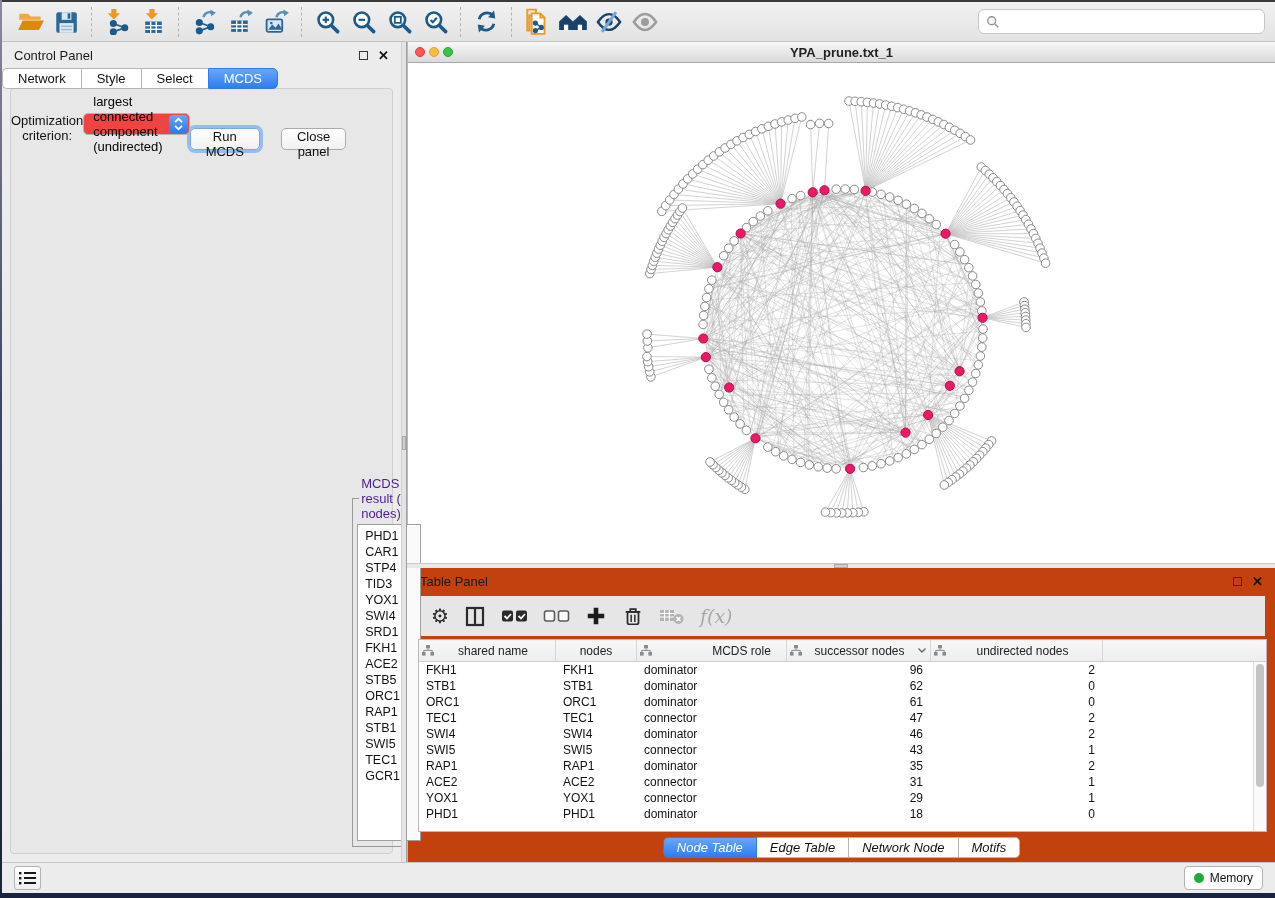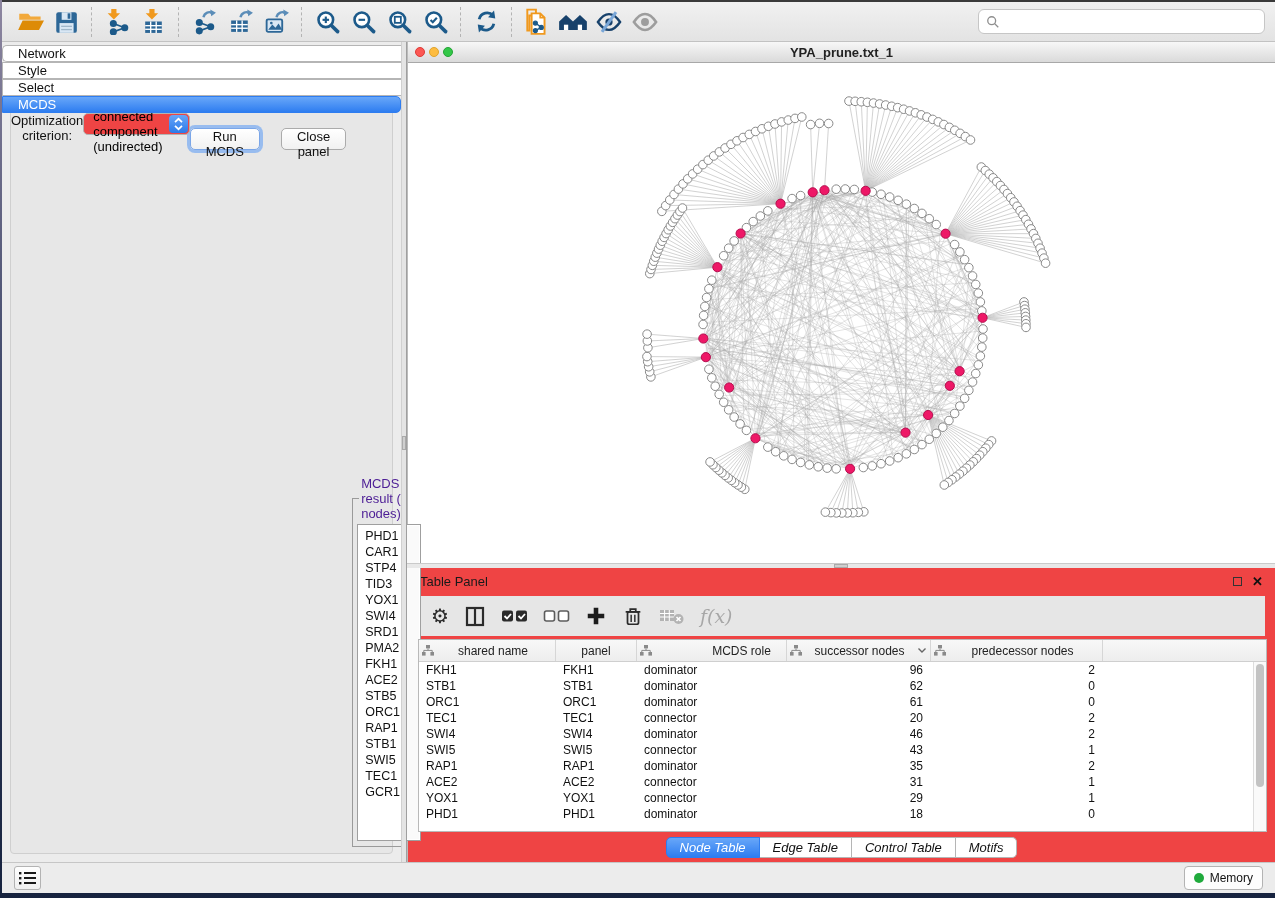--- a/index.html
+++ b/index.html
@@ -26,21 +26,21 @@
   .cp { width:399px; flex:0 0 399px; display:flex; flex-direction:column; background:#ececec; }
   .vsplit { width:6px; flex:0 0 6px; background:#e4e4e4; border-left:1px solid #d0d0d0;
             border-right:1px solid #9f9f9f; position:relative; }
   .vsplit .grip { position:absolute; left:0; right:0; top:48%; height:14px; background:#cfcfcf;
             border:1px solid #aaa; }
   .panel-head { height:26px; display:flex; align-items:center; padding:0 12px; font-size:13px; color:#1a1a1a; }
   .panel-head .wbtns { margin-left:auto; display:flex; gap:10px; align-items:center; }
   .float-ic { width:9px; height:9px; border:1.5px solid #333; display:inline-block; }
   .close-ic { font-size:13px; font-weight:bold; color:#111; line-height:9px; }
 
-  .cp-tabs { display:flex; justify-content:center; height:21px; position:relative; z-index:2;flex-direction:column; }
+  .cp-tabs { display:flex; justify-content:flex-start; height:21px; position:relative; z-index:2; }
   .cp-tab { font-size:13px; padding:0 15px; background:#fff; border:1px solid #b5b5b5;
             border-right:none; color:#111; display:flex; align-items:center; }
   .cp-tab:first-child { border-radius:5px 0 0 5px; }
   .cp-tab.active { background:linear-gradient(#68a7f9,#2e7df0); color:#fff;
             border:1px solid #2e7df0; border-radius:0 5px 5px 0; }
   .cp-body { flex:1; margin:-1px 8px 8px 8px; background:#e7e7e7; border:1px solid #cfcfcf;
              border-radius:4px; display:flex; padding-top:24px; min-height:0; }
   .opt-label { text-align:center; font-size:13px; color:#111; margin-bottom:13px; }
   .dropdown { width:312px; height:22px; margin:0 auto; background:#ef4444; border:1px solid #b3b3b3;
               border-radius:5px; position:relative; display:flex; align-items:center;
@@ -66,21 +66,21 @@
                   position:relative; display:flex; align-items:center; justify-content:center;
                   font-size:13px; font-weight:600; color:#222; }
   .lights { position:absolute; left:7px; top:5px; display:flex; gap:4px; }
   .light { width:10px; height:10px; border-radius:50%; }
   .net-canvas { flex:1; background:#fff; overflow:hidden; }
   .hsplit { height:5px; flex:0 0 5px; background:#e8e8e8; border-top:1px solid #cacaca; position:relative; }
   .hsplit .grip { position:absolute; top:0; bottom:0; left:calc(50% - 7px); width:14px;
                   background:#cfcfcf; border:1px solid #aaa; }
 
   
-  .tp { flex:1; background:#ef4444; display:flex; flex-direction:column; min-height:0; border-left:1px solid #bbb; }
+  .tp { flex:1; background:#c2410c; display:flex; flex-direction:column; min-height:0; border-left:1px solid #bbb; }
   .tp-toolbar { height:40px; margin:2px 10px 0 10px; background:#e6e6e6; display:flex; align-items:center;
                 gap:15px; padding:0 4px 0 13px; }
   .tpb { border:none; background:transparent; display:flex; align-items:center; justify-content:center; height:30px; }
   .fx { font-family:"DejaVu Serif",serif; font-style:italic; font-size:19px; color:#a7a7a7; }
 
   .table { margin:3px 8px 0 10px; background:#fff; border:1px solid #b9b9b9; flex:1; min-height:0;
            position:relative; display:flex; flex-direction:column; font-size:12px; color:#111; }
   .thead { height:22px; flex:0 0 22px; display:flex; background:linear-gradient(#f8f8f8,#ededed);
            border-bottom:1px solid #cfcfcf; }
   .th { display:flex; align-items:center; border-right:1px solid #d6d6d6; padding:0 3px; }
@@ -317,21 +317,20 @@
           <div class="mcds-list">
 
             <div class="mcds-scroll"></div>
           <div class="mcds-item">PHD1</div>
               <div class="mcds-item">CAR1</div>
               <div class="mcds-item">STP4</div>
               <div class="mcds-item">TID3</div>
               <div class="mcds-item">YOX1</div>
               <div class="mcds-item">SWI4</div>
               <div class="mcds-item">SRD1</div>
-              <div class="mcds-item">PMA2</div>
               <div class="mcds-item">FKH1</div>
               <div class="mcds-item">ACE2</div>
               <div class="mcds-item">STB5</div>
               <div class="mcds-item">ORC1</div>
               <div class="mcds-item">RAP1</div>
               <div class="mcds-item">STB1</div>
               <div class="mcds-item">SWI5</div>
               <div class="mcds-item">TEC1</div>
               <div class="mcds-item">GCR1</div>
             </div>
@@ -1196,21 +1195,21 @@
             <div class="th c0">
               <svg width="12" height="11" viewBox="0 0 12 11">
                   <rect x="4" y="0" width="4" height="3.4" fill="#8a8a8a"></rect>
                   <rect x="0" y="7" width="3.6" height="3.6" fill="#8a8a8a"></rect>
                   <rect x="8.4" y="7" width="3.6" height="3.6" fill="#8a8a8a"></rect>
                   <path d="M6 3.4v2M1.8 7V5.4h8.4V7" fill="none" stroke="#8a8a8a"></path>
                 </svg>
               <span class="lbl">shared name</span>
             </div>
             <div class="th c1">
-              <span class="lbl">panel</span>
+              <span class="lbl">nodes</span>
             </div>
             <div class="th c2">
               <svg width="12" height="11" viewBox="0 0 12 11">
                   <rect x="4" y="0" width="4" height="3.4" fill="#8a8a8a"></rect>
                   <rect x="0" y="7" width="3.6" height="3.6" fill="#8a8a8a"></rect>
                   <rect x="8.4" y="7" width="3.6" height="3.6" fill="#8a8a8a"></rect>
                   <path d="M6 3.4v2M1.8 7V5.4h8.4V7" fill="none" stroke="#8a8a8a"></path>
                 </svg>
               <span class="lbl">MCDS role</span>
             </div>
@@ -1226,21 +1225,21 @@
                   <polyline points="1.5,1.5 5,5 8.5,1.5" fill="none" stroke="#666" stroke-width="1.4"></polyline>
                 </svg>
             </div>
             <div class="th c4">
               <svg width="12" height="11" viewBox="0 0 12 11">
                   <rect x="4" y="0" width="4" height="3.4" fill="#8a8a8a"></rect>
                   <rect x="0" y="7" width="3.6" height="3.6" fill="#8a8a8a"></rect>
                   <rect x="8.4" y="7" width="3.6" height="3.6" fill="#8a8a8a"></rect>
                   <path d="M6 3.4v2M1.8 7V5.4h8.4V7" fill="none" stroke="#8a8a8a"></path>
                 </svg>
-              <span class="lbl">predecessor nodes</span>
+              <span class="lbl">undirected nodes</span>
             </div>
             <div class="th cf"></div>
           </div>
           <div class="tbody">
 
               <div class="tr">
                 <div class="td c0">FKH1</div>
                 <div class="td c1">FKH1</div>
                 <div class="td c2">dominator</div>
                 <div class="td c3 num">96</div>
@@ -1263,21 +1262,21 @@
                 <div class="td c2">dominator</div>
                 <div class="td c3 num">61</div>
                 <div class="td c4 num">0</div>
                 <div class="td cf"></div>
               </div>
 
               <div class="tr">
                 <div class="td c0">TEC1</div>
                 <div class="td c1">TEC1</div>
                 <div class="td c2">connector</div>
-                <div class="td c3 num">20</div>
+                <div class="td c3 num">47</div>
                 <div class="td c4 num">2</div>
                 <div class="td cf"></div>
               </div>
 
               <div class="tr">
                 <div class="td c0">SWI4</div>
                 <div class="td c1">SWI4</div>
                 <div class="td c2">dominator</div>
                 <div class="td c3 num">46</div>
                 <div class="td c4 num">2</div>
@@ -1330,21 +1329,21 @@
               </div>
             </div>
           <div class="vscroll">
               <div class="vthumb"></div>
             </div>
         </div>
 
         <div class="tabbar">
           <div class="btab active">Node Table</div>
           <div class="btab">Edge Table</div>
-          <div class="btab">Control Table</div>
+          <div class="btab">Network Node</div>
           <div class="btab">Motifs</div>
         </div>
       </div>
     </div>
   </div>
 
   <div class="statusbar">
     <button class="sq-btn">
       <svg width="18" height="14" viewBox="0 0 18 14">
         <g stroke="#1a1a1a" stroke-width="2">

